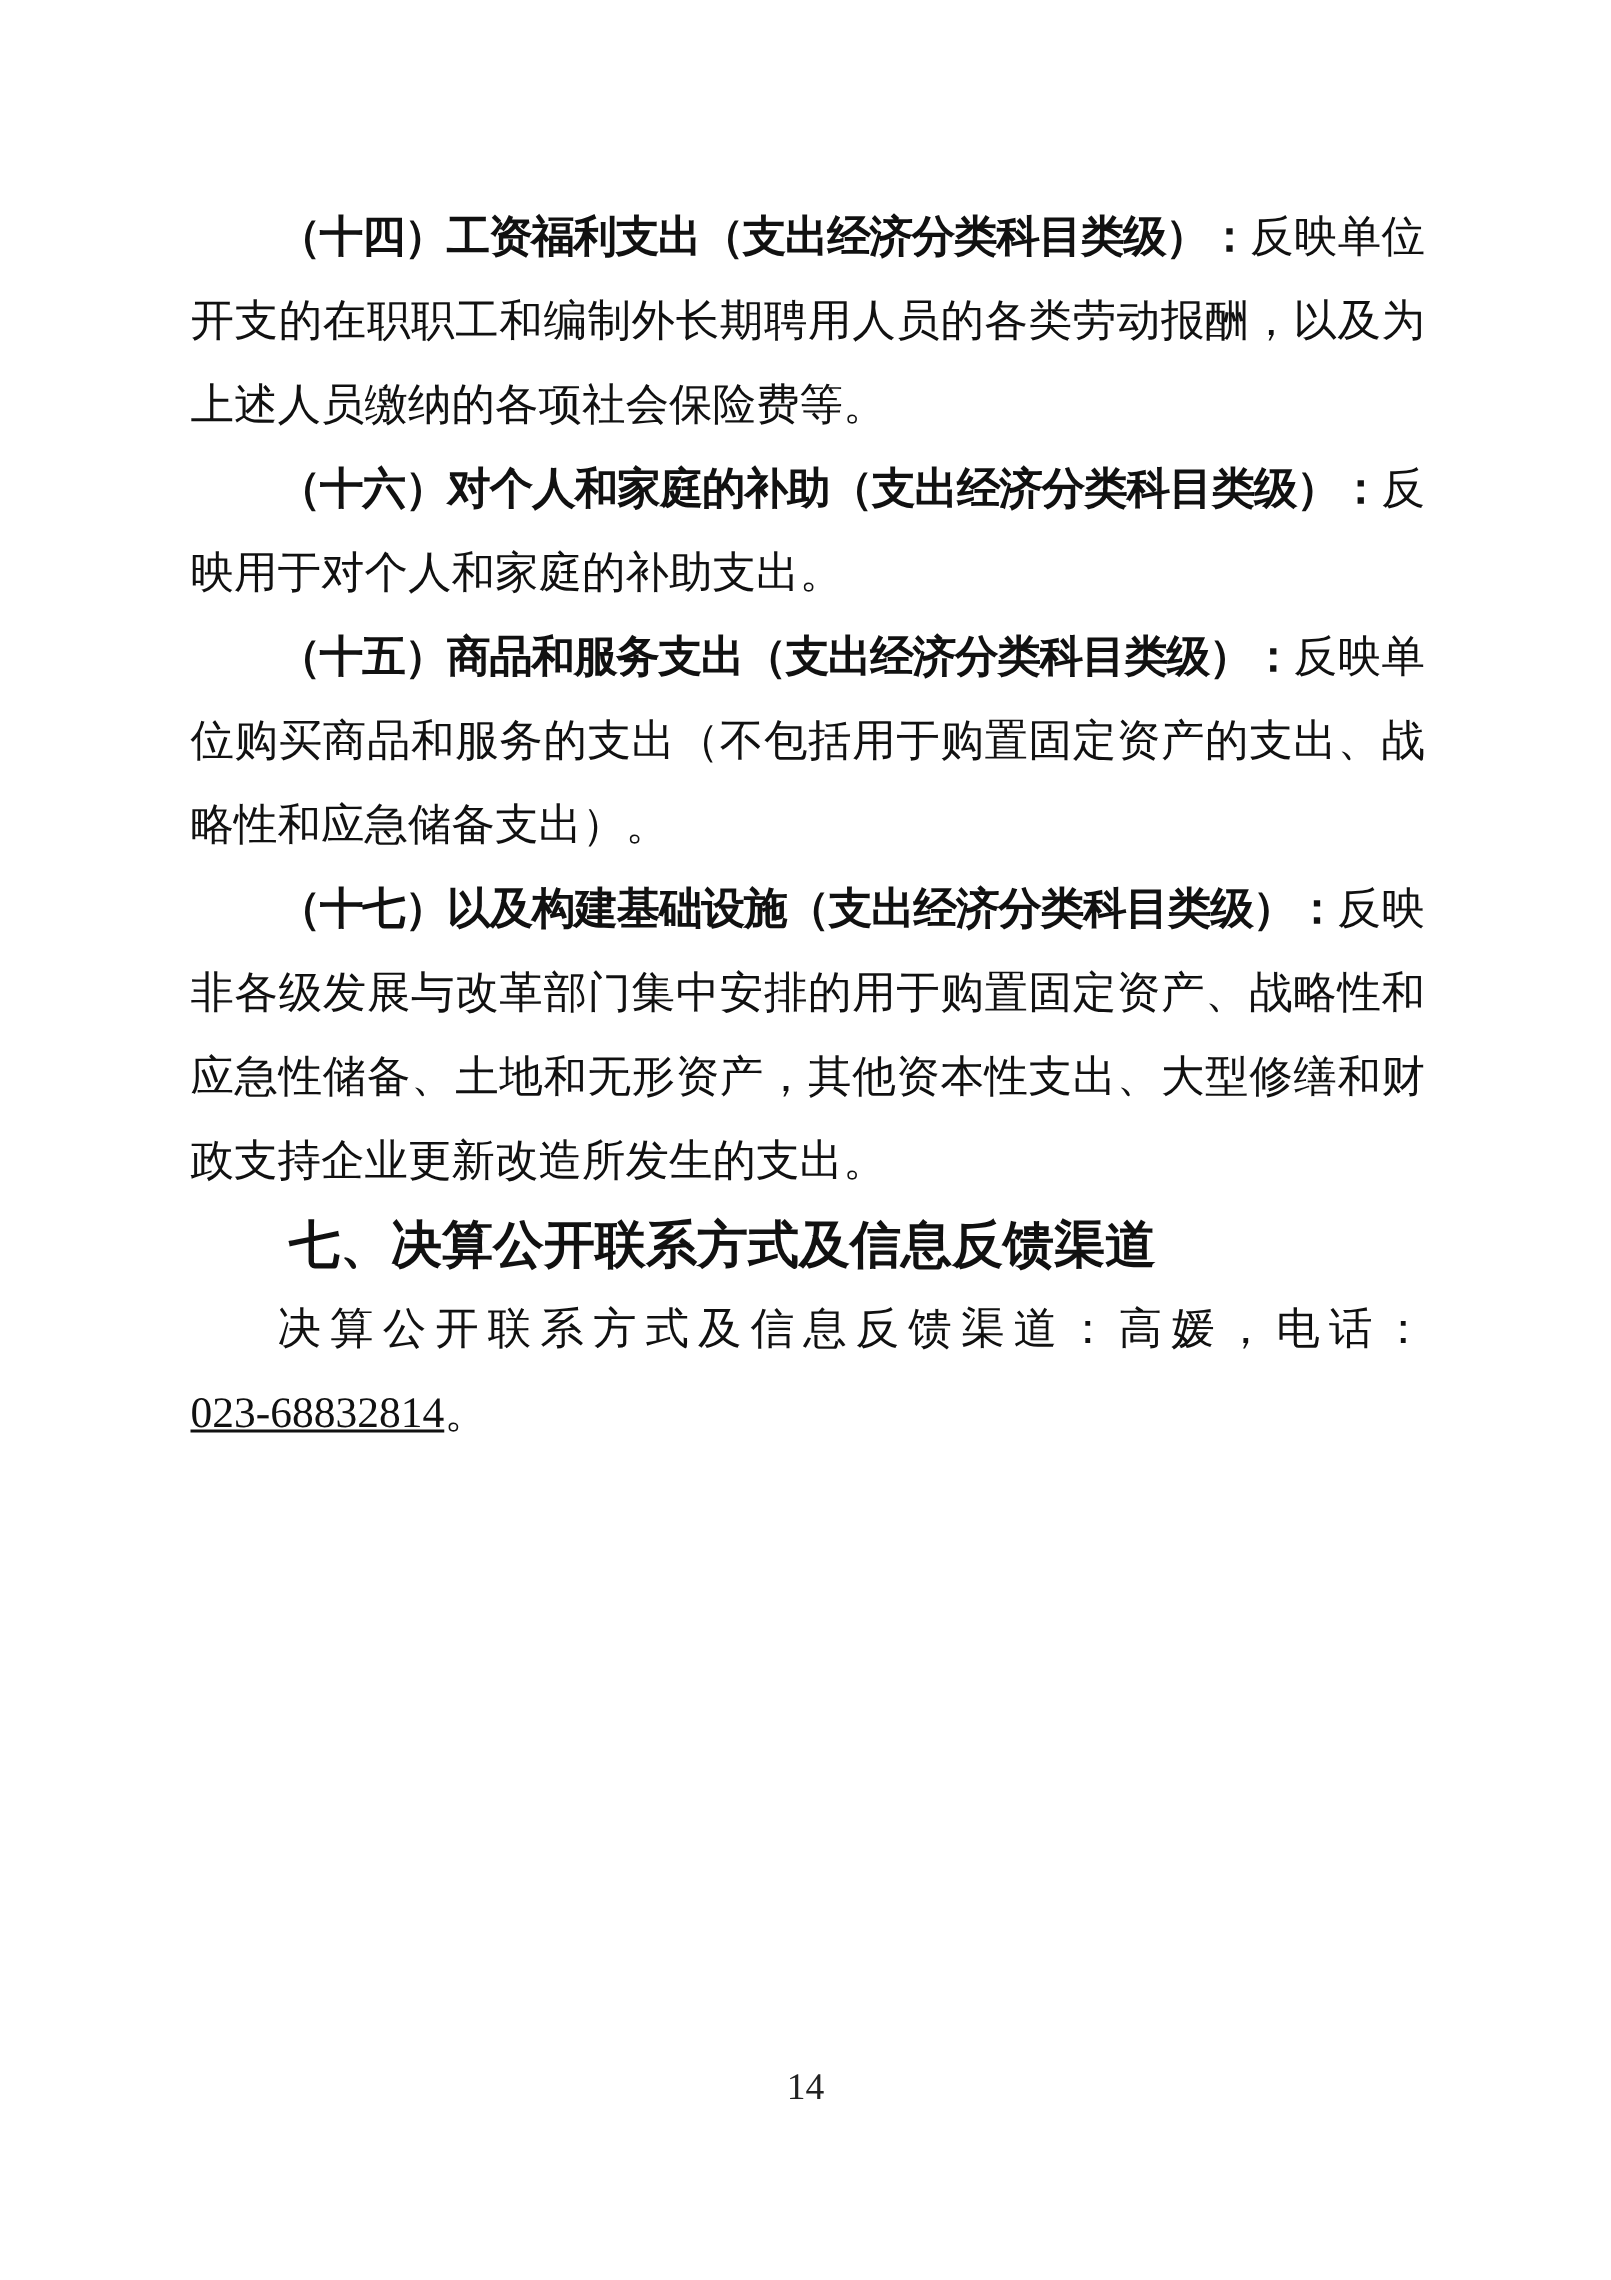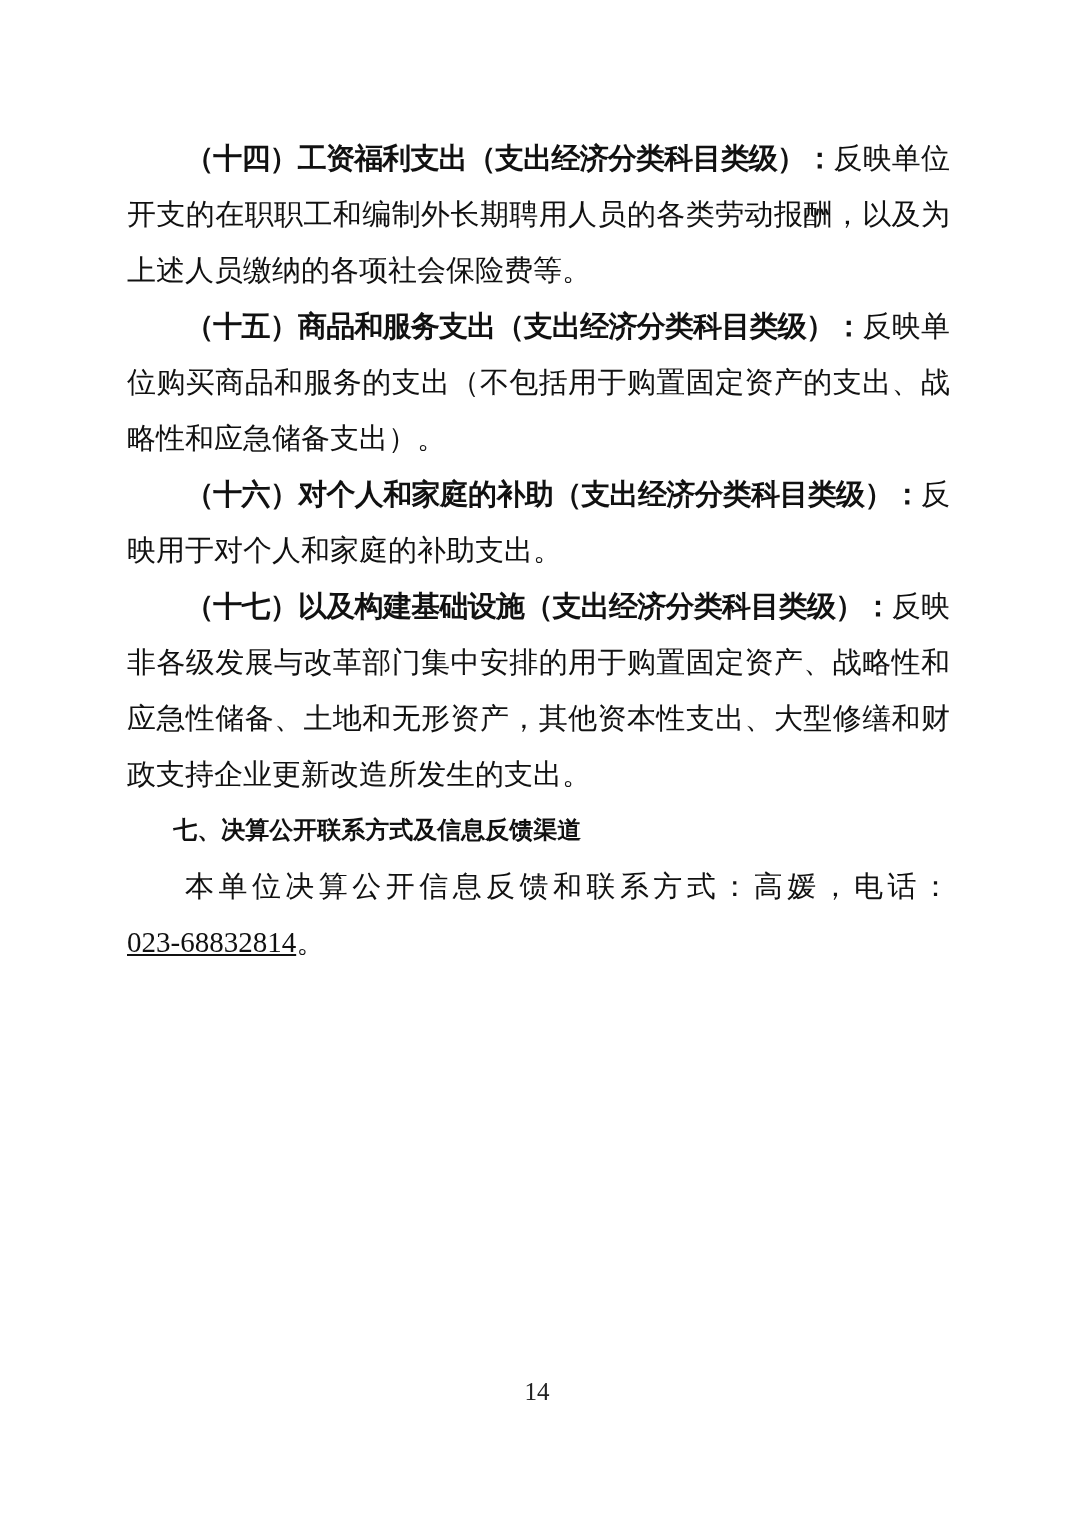--- a/index.html
+++ b/index.html
@@ -31,21 +31,21 @@
     word-break: normal;
   }
   .lead {
     font-weight: bold;
     letter-spacing: -1px;
   }
   .section-heading {
     margin: 0;
     font-family: "Liberation Sans", "DejaVu Sans", sans-serif;
     font-weight: bold;
-    font-size: 24px;
+    font-size: 34px;
     line-height: 56px;
     text-indent: 1.93em;
     text-align: left;
   }
   .nowrap {
     white-space: nowrap;
     text-decoration: underline;
   }
   .page-number {
     position: absolute;
@@ -63,33 +63,33 @@
 <body>
 
 <div class="page">
   <div class="content">
 
     <p class="para">
       <span class="lead">（十四）工资福利支出（支出经济分类科目类级）：</span><span>反映单位开支的在职职工和编制外长期聘用人员的各类劳动报酬，以及为上述人员缴纳的各项社会保险费等。</span>
     </p>
 
     <p class="para">
-      <span class="lead">（十五）商品和服务支出（支出经济分类科目类级）：</span><span>反映单位购买商品和服务的支出（不包括用于购置固定资产的支出、战略性和应急储备支出）。</span>
+      <span class="lead">（十六）对个人和家庭的补助（支出经济分类科目类级）：</span><span>反映用于对个人和家庭的补助支出。</span>
     </p>
 
     <p class="para">
-      <span class="lead">（十六）对个人和家庭的补助（支出经济分类科目类级）：</span><span>反映用于对个人和家庭的补助支出。</span>
+      <span class="lead">（十五）商品和服务支出（支出经济分类科目类级）：</span><span>反映单位购买商品和服务的支出（不包括用于购置固定资产的支出、战略性和应急储备支出）。</span>
     </p>
 
     <p class="para">
       <span class="lead">（十七）以及构建基础设施（支出经济分类科目类级）：</span><span>反映非各级发展与改革部门集中安排的用于购置固定资产、战略性和应急性储备、土地和无形资产，其他资本性支出、大型修缮和财政支持企业更新改造所发生的支出。</span>
     </p>
 
     <h2 class="section-heading">七、决算公开联系方式及信息反馈渠道</h2>
 
     <p class="para">
-      <span>本单位决算公开信息反馈和联系方式：高媛，电话：</span><span class="nowrap">023-68832814</span><span>。</span>
+      <span>决算公开联系方式及信息反馈渠道：高媛，电话：</span><span class="nowrap">023-68832814</span><span>。</span>
     </p>
 
   </div>
 
   <div class="page-number">14</div>
 </div>
 
 </body></html>

